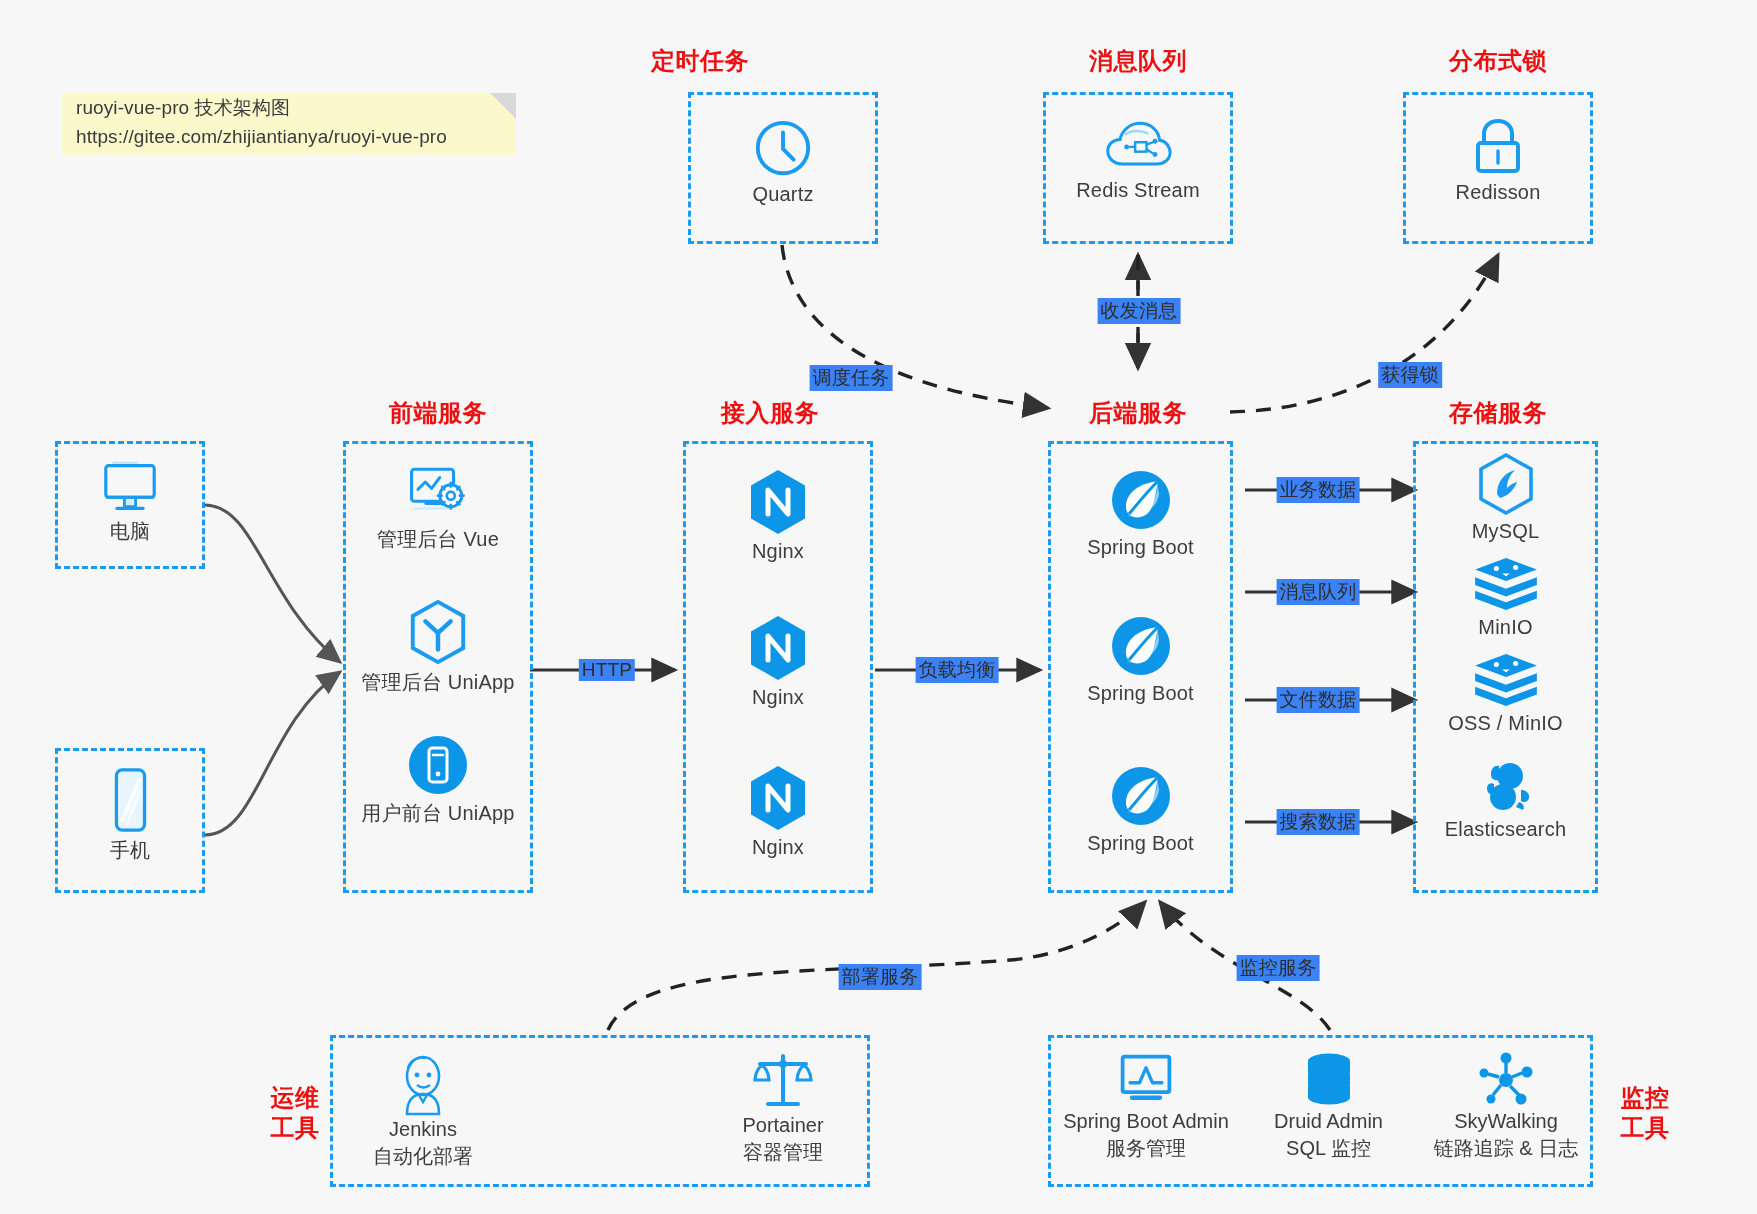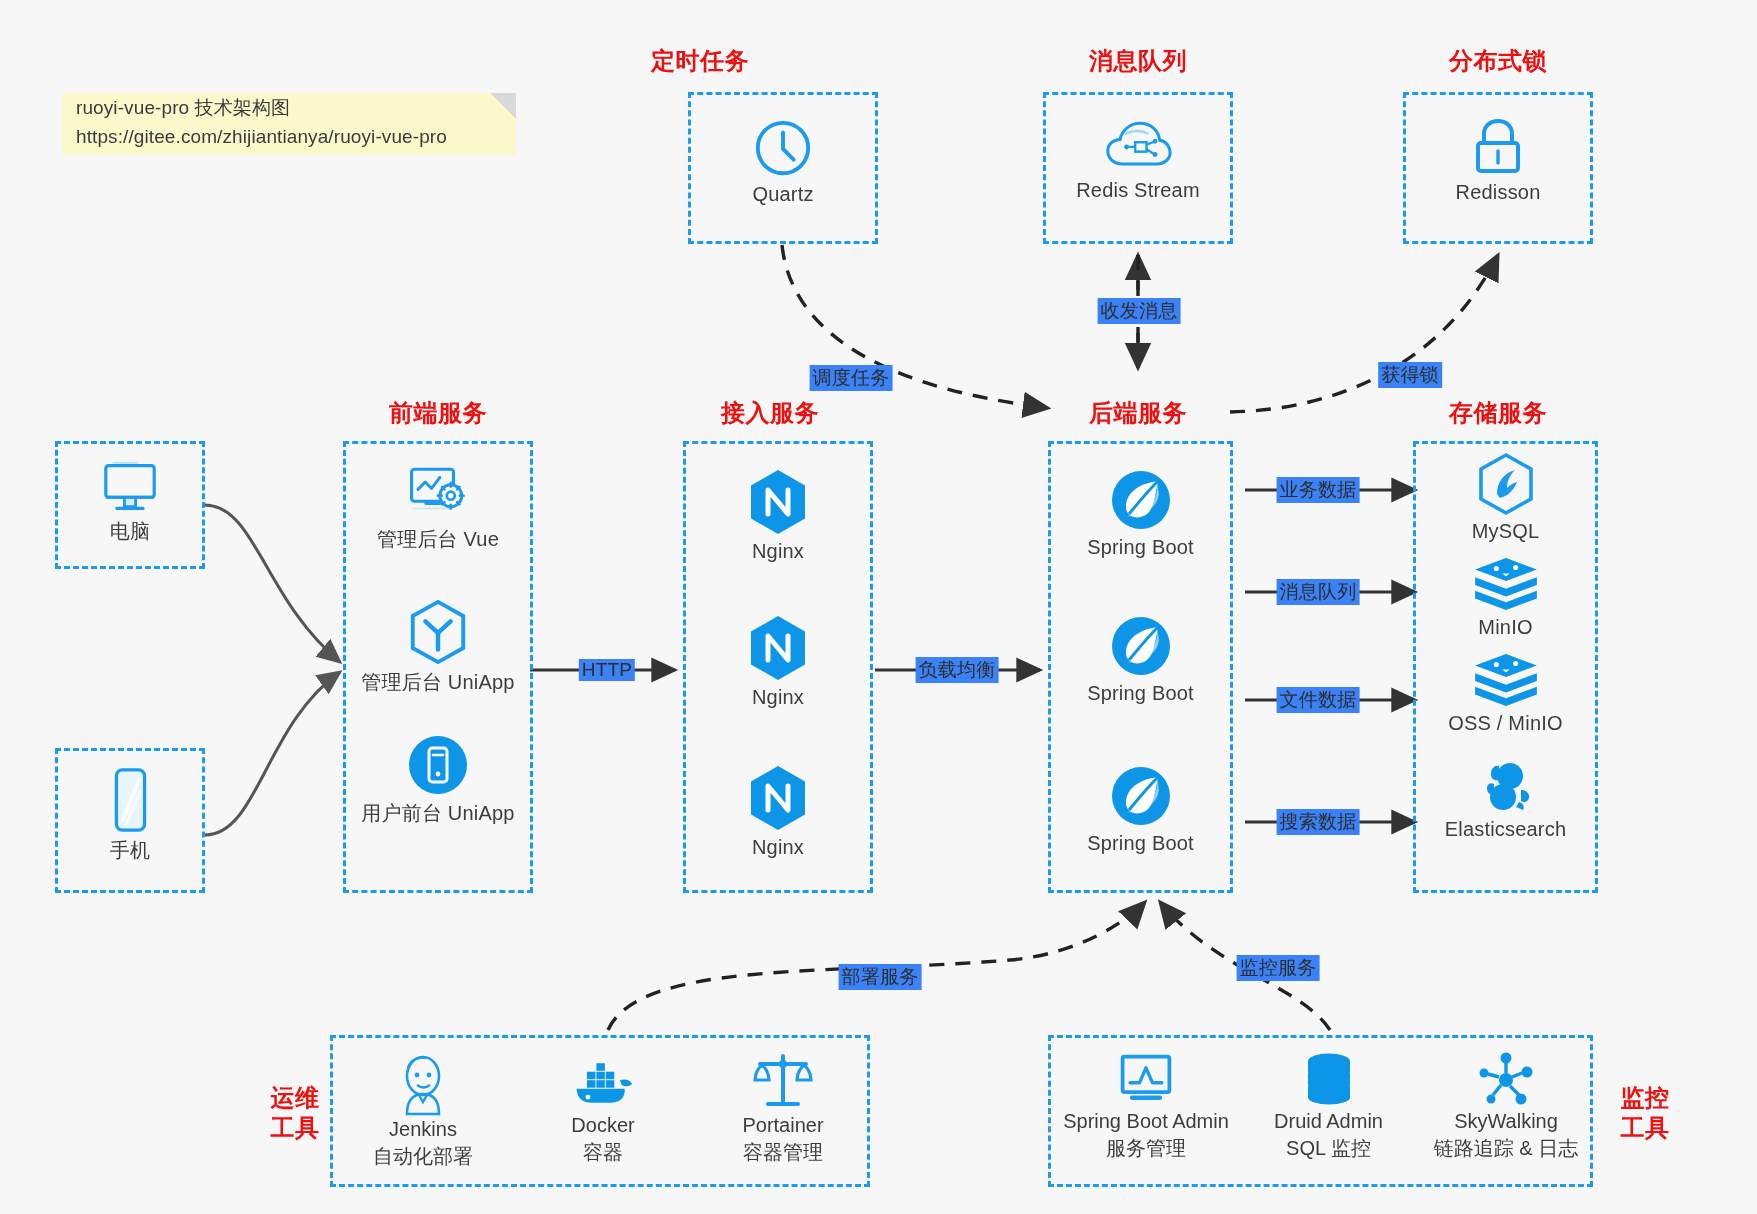--- a/index.html
+++ b/index.html
@@ -365,38 +365,20 @@
         <ellipse cx="28" cy="22" rx="16" ry="19" fill="none" stroke="#1a9bf0" stroke-width="2.6"></ellipse>
         <path d="M13 14 C15 6 24 2 31 4" fill="none" stroke="#1a9bf0" stroke-width="2.4"></path>
         <circle cx="22" cy="21" r="2.4" fill="#1a9bf0"></circle>
         <circle cx="34" cy="21" r="2.4" fill="#1a9bf0"></circle>
         <path d="M22 31 C26 34 31 34 35 31" fill="none" stroke="#1a9bf0" stroke-width="2.4"></path>
         <path d="M24 41 L28 48 L32 41" fill="none" stroke="#1a9bf0" stroke-width="2.4"></path>
       </svg>
       <div class="lbl2">Jenkins</div>
       <div class="lbl2">自动化部署</div>
     </div>
-    <div class="node" style="top:16px;left:180px;width:180px;">
-      <svg class="icon" width="64" height="58" viewBox="0 0 68 58">
-        <g fill="#0d96e8">
-          <rect x="17" y="17" width="9" height="8"></rect>
-            <rect x="27" y="17" width="9" height="8"></rect>
-          <rect x="37" y="17" width="9" height="8"></rect>
-          <rect x="17" y="26" width="9" height="8"></rect>
-            <rect x="27" y="26" width="9" height="8"></rect>
-          <rect x="37" y="26" width="9" height="8"></rect>
-          <rect x="27" y="8" width="9" height="8"></rect>
-        </g>
-        <path d="M6 35 L57 35 C58 44 52 50 42 50 L22 50 C11 50 6 43 6 35 Z" fill="#0d96e8"></path>
-        <path d="M52 26 C58 24 63 26 65 30 C62 33 57 33 54 31" fill="#0d96e8"></path>
-        <circle cx="18" cy="44" r="2.6" fill="#ffffff"></circle>
-      </svg>
-      <div class="lbl2">Docker</div>
-      <div class="lbl2">容器</div>
-    </div>
     <div class="node" style="top:14px;left:360px;width:180px;">
       <svg class="icon" width="62" height="60" viewBox="0 0 62 60">
         <path d="M31 4 L31 52" stroke="#1a9bf0" stroke-width="4" stroke-linecap="round"></path>
         <path d="M8 12 L54 12" stroke="#1a9bf0" stroke-width="4" stroke-linecap="round"></path>
         <path d="M16 52 L46 52" stroke="#1a9bf0" stroke-width="4" stroke-linecap="round"></path>
         <path d="M3 28 C3 20 8 14 10 14 C12 14 17 20 17 28 Z" fill="none" stroke="#1a9bf0" stroke-width="3.2"></path>
         <path d="M45 28 C45 20 50 14 52 14 C54 14 59 20 59 28 Z" fill="none" stroke="#1a9bf0" stroke-width="3.2"></path>
         <circle cx="31" cy="12" r="4" fill="#1a9bf0"></circle>
       </svg>
       <div class="lbl2">Portainer</div>

